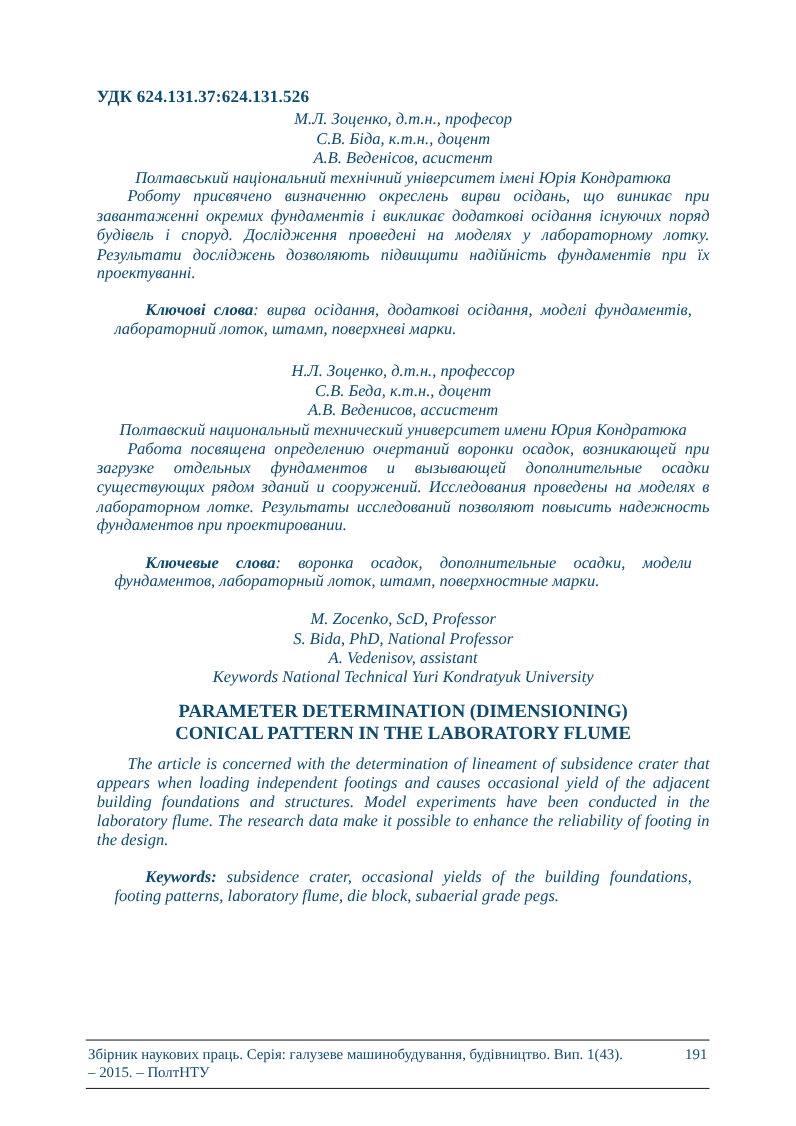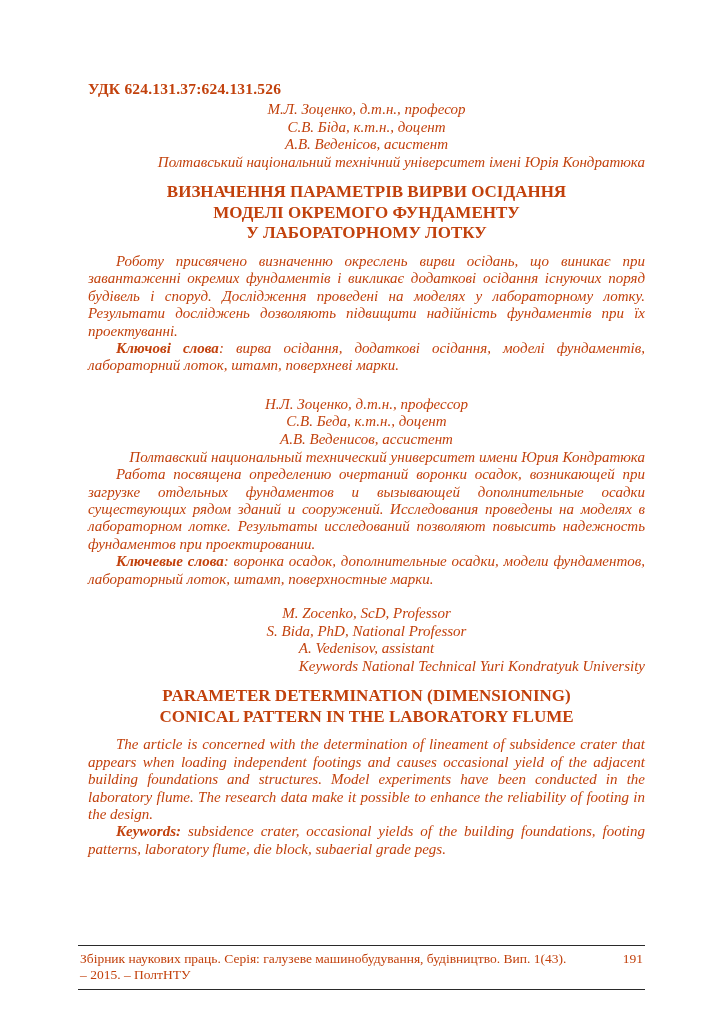--- a/index.html
+++ b/index.html
@@ -1,37 +1,37 @@
 <!DOCTYPE html>
 <html><head>
 <meta charset="utf-8">
 <style>
   html, body { margin:0; padding:0; background:#ffffff; }
   .page {
     position:relative;
     width:724px; height:1024px;
     background:#ffffff;
-    color:#c2410c;
+    color:#0c4a6e;
     font-family:"Liberation Serif", serif;
     box-sizing:border-box;
     padding:80px 79px 0 88px;
     overflow:hidden;
   }
   .udc { font-weight:bold; font-size:15.5px; line-height:18px; letter-spacing:0.2px; }
   .authors { text-align:center; font-style:italic; font-size:15px; line-height:17.6px; margin-top:3px; }
-  .affiliation { text-align:right; font-style:italic; font-size:15px; line-height:17.6px; }
+  .affiliation { text-align:center; font-style:italic; font-size:15px; line-height:17.6px; }
   .title { text-align:center; font-weight:bold; font-size:17px; line-height:20.5px; margin:11px 0 9px 0; }
   .title-line { display:block; }
   .abstract {
     font-style:italic; font-size:15px; line-height:17.4px;
     text-align:justify; text-indent:28px; margin:0;
   }
   .keywords {
     font-style:italic; font-size:15px; line-height:17.4px;
-    text-align:justify; text-indent:28px; margin:0;
+    text-align:justify; text-indent:28px; margin:16px;
   }
   .kw-label { font-weight:bold; }
   .sec-ru { margin-top:21px; }
   .sec-en { margin-top:17px; }
   .footer {
     position:absolute;
     left:78px; right:79px; top:945px;
     border-top:1.5px solid #2a2a2a;
     border-bottom:1.5px solid #2a2a2a;
     padding:5px 2px 6px 2px;
@@ -47,25 +47,20 @@
 
   <div class="udc">УДК 624.131.37:624.131.526</div>
 
   <section>
     <div class="authors">
       <div>М.Л. Зоценко, д.т.н., професор</div>
       <div>С.В. Біда, к.т.н., доцент</div>
       <div>А.В. Веденісов, асистент</div>
     </div>
     <div class="affiliation">Полтавський національний технічний університет імені Юрія Кондратюка</div>
-    <h1 class="title">
-      <span class="title-line">ВИЗНАЧЕННЯ ПАРАМЕТРІВ ВИРВИ ОСІДАННЯ</span>
-      <span class="title-line">МОДЕЛІ ОКРЕМОГО ФУНДАМЕНТУ</span>
-      <span class="title-line">У ЛАБОРАТОРНОМУ ЛОТКУ</span>
-    </h1>
     <p class="abstract">Роботу присвячено визначенню окреслень вирви осідань, що виникає при завантаженні окремих фундаментів і викликає додаткові осідання існуючих поряд будівель і споруд. Дослідження проведені на моделях у лабораторному лотку. Результати досліджень дозволяють підвищити надійність фундаментів при їх проектуванні.</p>
     <p class="keywords"><span class="kw-label">Ключові слова</span><span>: вирва осідання, додаткові осідання, моделі фундаментів, лабораторний лоток, штамп, поверхневі марки.</span></p>
   </section>
 
   <section class="sec-ru">
     <div class="authors">
       <div>Н.Л. Зоценко, д.т.н., профессор</div>
       <div>С.В. Беда, к.т.н., доцент</div>
       <div>А.В. Веденисов, ассистент</div>
     </div>

